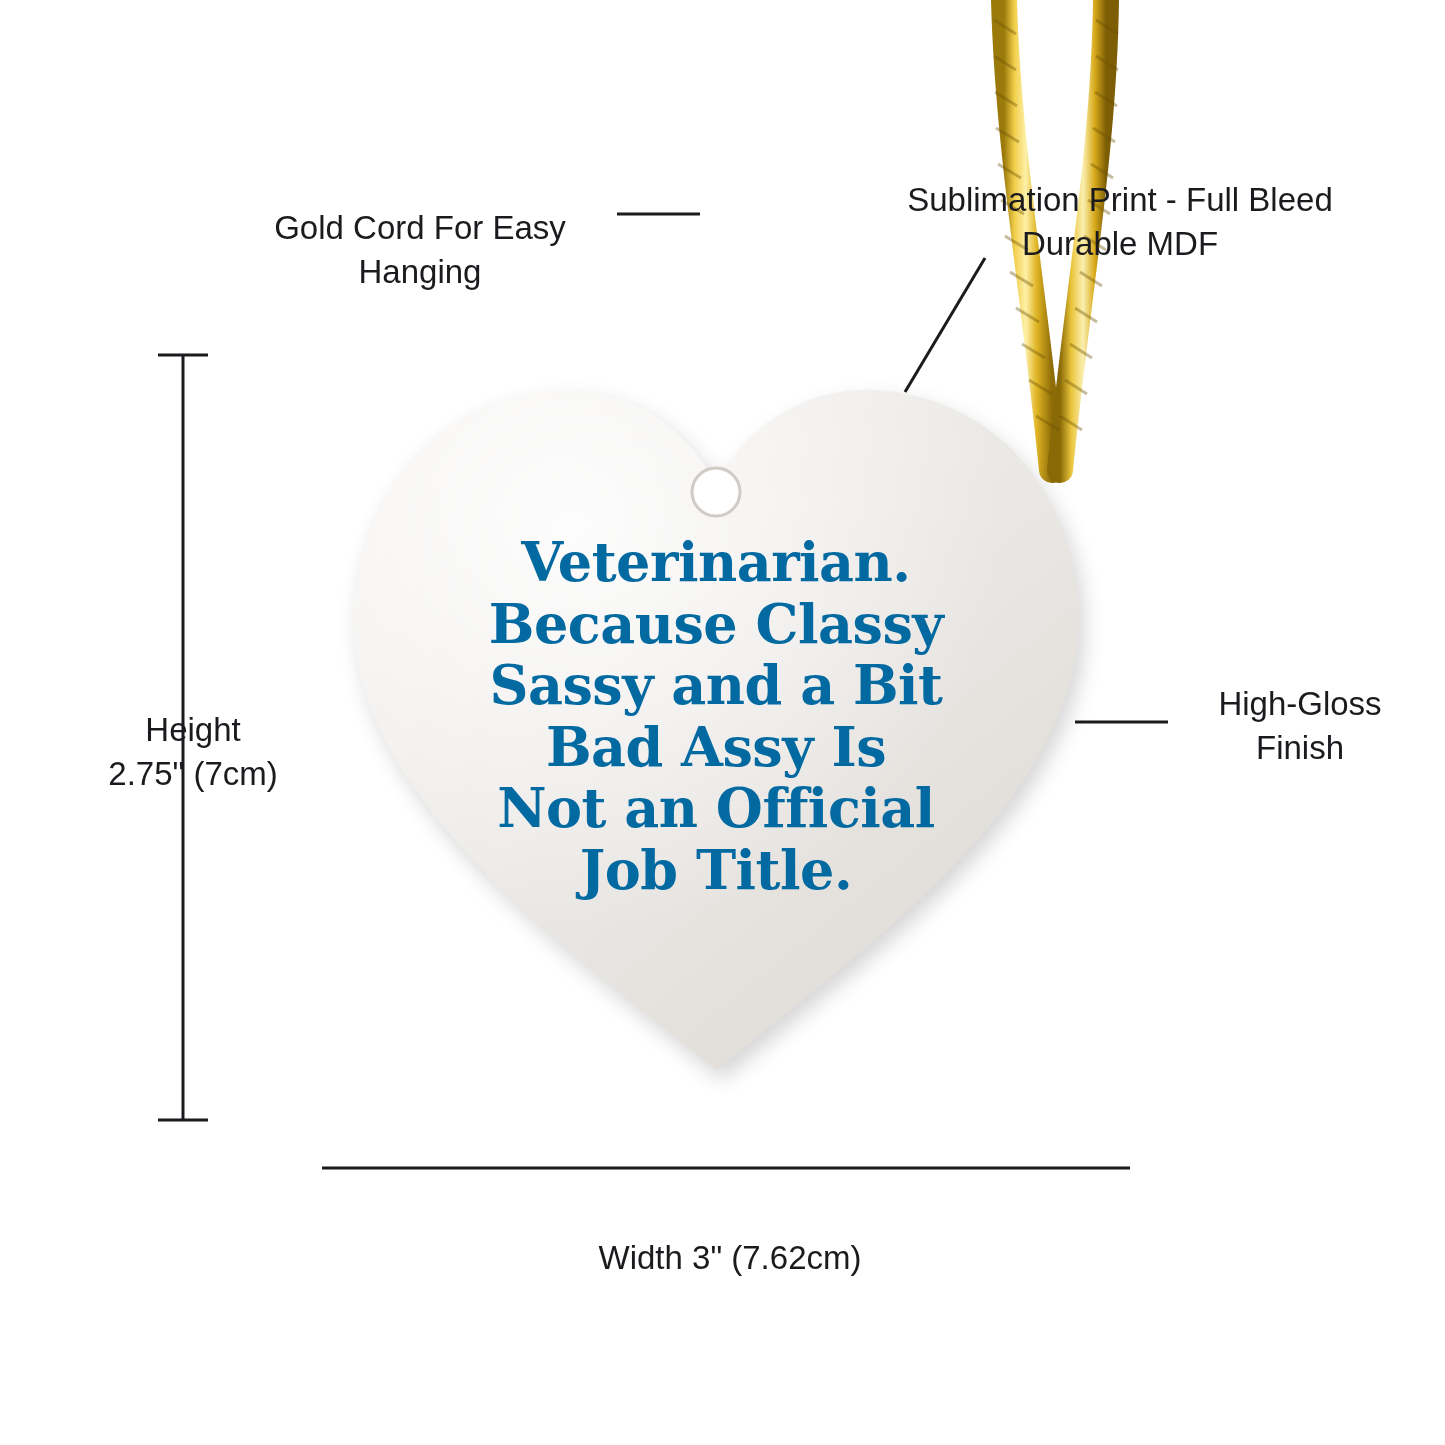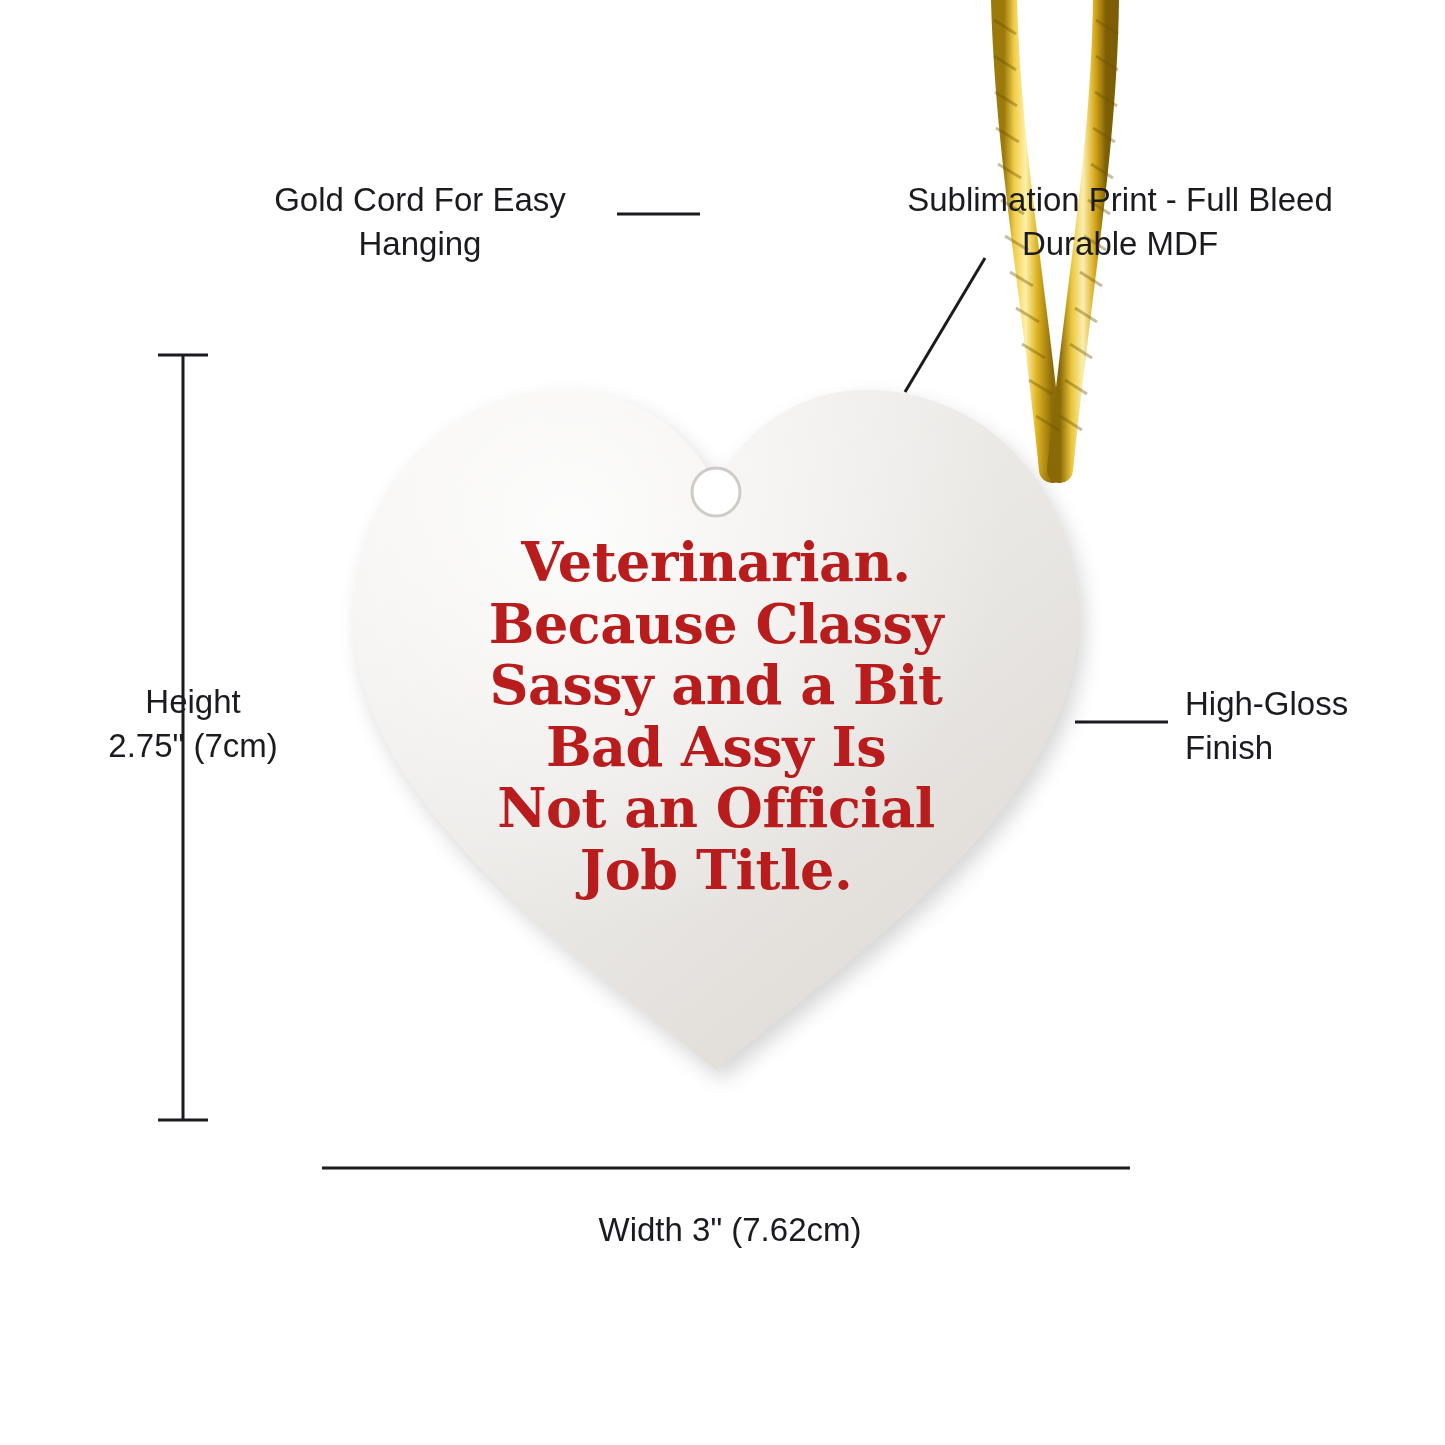--- a/index.html
+++ b/index.html
@@ -24,25 +24,25 @@
   .annot {
     position: absolute;
     color: #1b1b1f;
     font-size: 33px;
     line-height: 1.32;
     font-family: "Liberation Sans", sans-serif;
     font-weight: 400;
     white-space: pre-line;
   }
   .annot.right { text-align: left; }
-  .annot.center{ text-align: center; }
+  .annot.center{ text-align: center; margin-top: 28px; }
 
   #label-cord     { left: 225px;  top: 178px;  width: 390px; text-align: center; }
   #label-print    { left: 855px;  top: 178px;  width: 530px; text-align: center; }
-  #label-gloss    { left: 1185px; top: 682px;  width: 230px; text-align: left; }
+  #label-gloss    { left: 1185px; top: 682px;  width: 230px; text-align: center; }
   #label-height   { left: 73px;   top: 680px;  width: 240px; }
   #label-width    { left: 470px;  top: 1208px; width: 520px; text-align: center; }
 
   
   #lines {
     position: absolute;
     left: 0; top: 0;
     width: 1445px; height: 1445px;
     pointer-events: none;
   }
@@ -169,21 +169,21 @@
                C 250 612, 92 498, 36 360
                C -14 238, 40 92, 160 50
                C 262 14, 344 62, 380 132
                C 416 62, 498 14, 600 50
                C 720 92, 774 238, 724 360
                C 668 498, 510 612, 380 718 Z" fill="url(#glossGrad)"></path>
 
       <circle cx="380" cy="140" r="24" fill="#ffffff" stroke="#cfcbc6" stroke-width="3"></circle>
     </svg>
 
-    <div style="position:absolute;left:40px;top:180px;width:680px;text-align:center;color:#b91c1c;
+    <div style="position:absolute;left:40px;top:180px;width:680px;text-align:center;color:#0369a1;
                 font-family:'DejaVu Serif','Liberation Serif',serif;font-weight:bold;font-size:54px;
                 line-height:1.14;letter-spacing:-0.5px;white-space:pre-line;">Veterinarian.
 Because Classy
 Sassy and a Bit
 Bad Assy Is
 Not an Official
 Job Title.</div>
   </div>
 
   <div class="annot center" id="label-cord">Gold Cord For Easy

